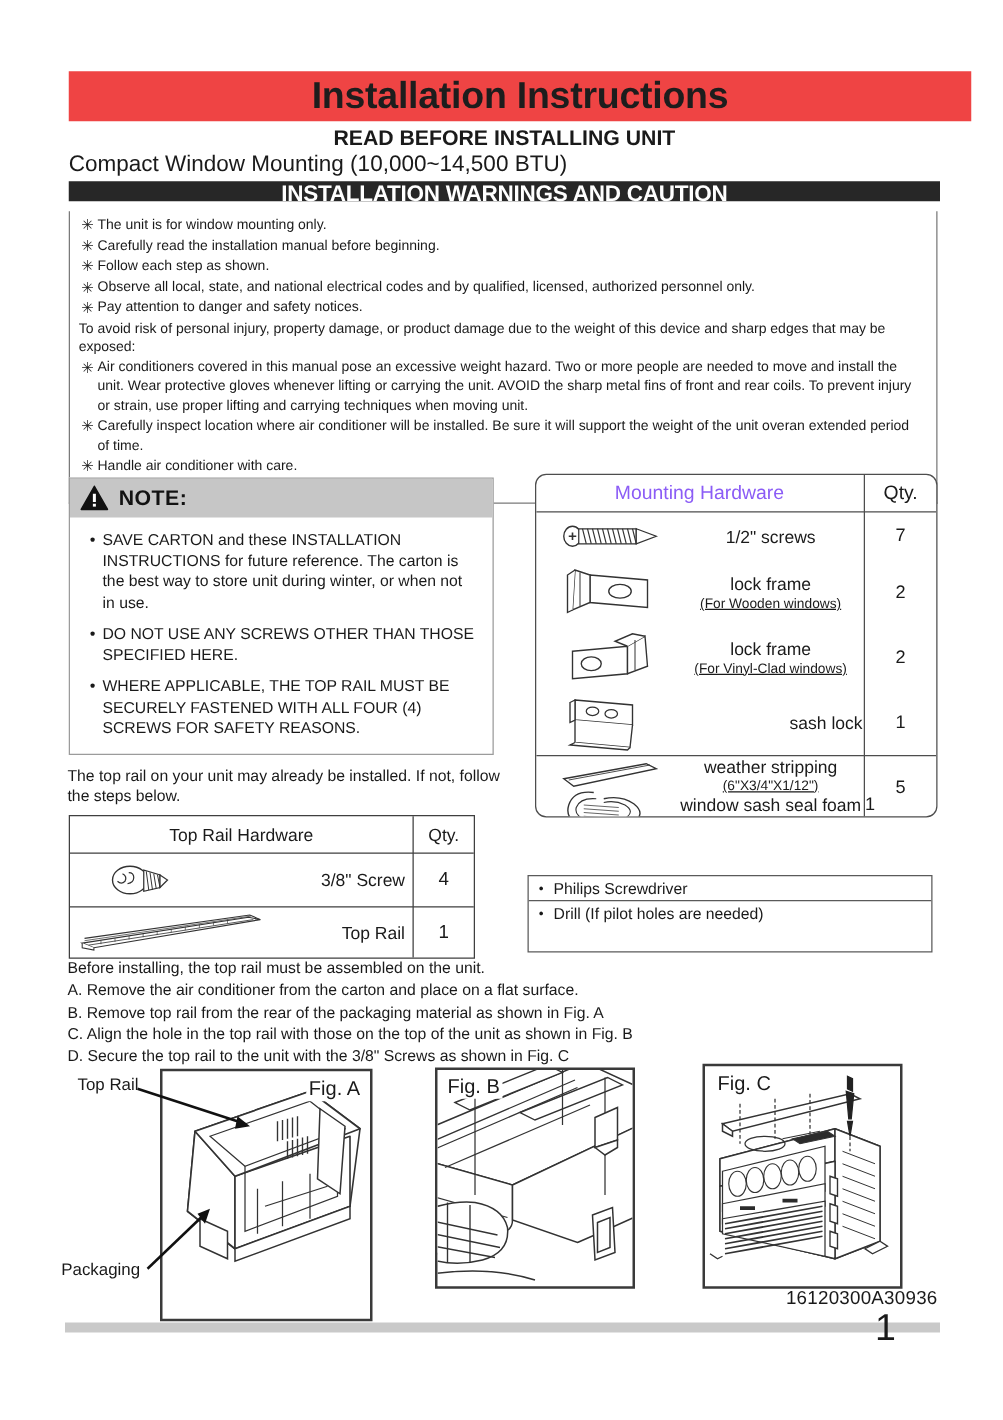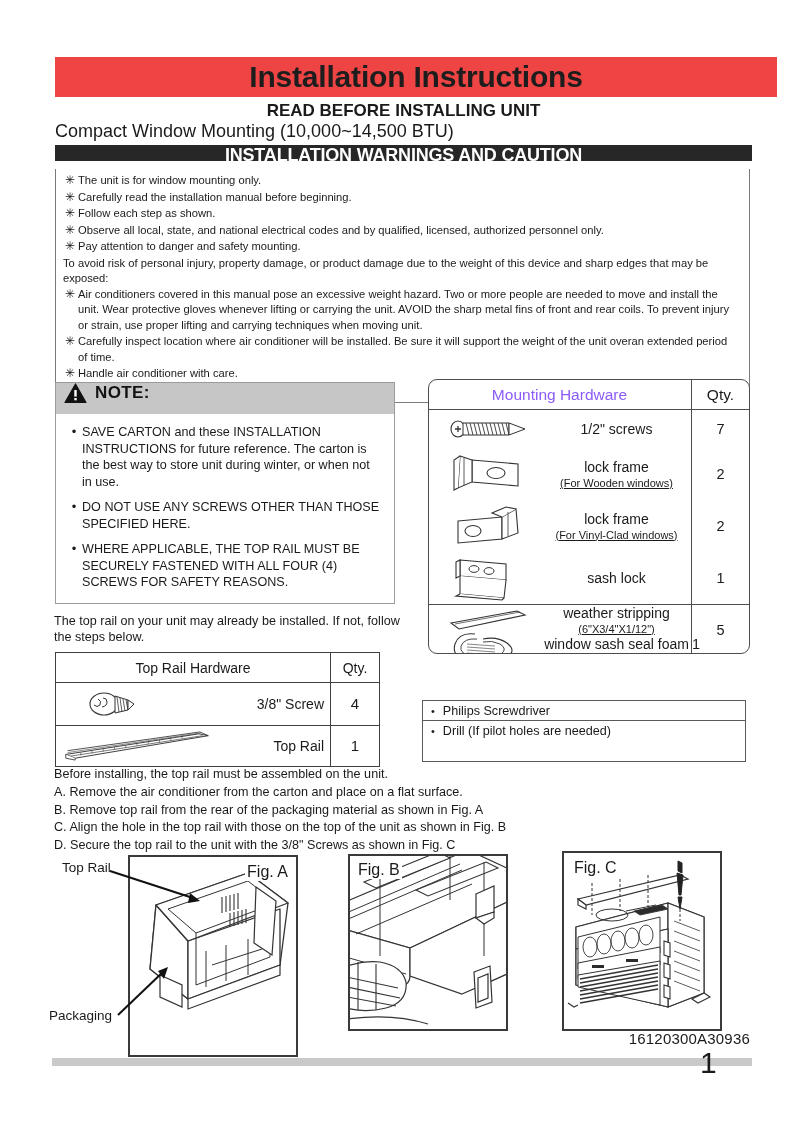--- a/index.html
+++ b/index.html
@@ -112,21 +112,21 @@
     left: 55px; top: 382px;
     width: 340px; height: 222px;
     border: 1px solid #9b9b9b;
     box-sizing: border-box;
     background: #fff;
   }
   .note-head {
     height: 31px;
     background: #c6c6c6;
     display: flex;
-    align-items: flex-start;
+    align-items: center;
     padding-left: 8px;
     box-sizing: border-box;
   }
   .note-head .tri { margin-right: 8px; display:block; }
   .note-head .note-label {
     font-size: 17px;
     font-weight: bold;
     letter-spacing: 0.4px;
     color: #121212;
   }
@@ -409,21 +409,21 @@
     <div class="warn-line">
       <span class="star">✳</span>
       <span class="wtext">Follow each step as shown.</span>
     </div>
     <div class="warn-line">
       <span class="star">✳</span>
       <span class="wtext">Observe all local, state, and national electrical codes and by qualified, licensed, authorized personnel only.</span>
     </div>
     <div class="warn-line">
       <span class="star">✳</span>
-      <span class="wtext">Pay attention to danger and safety mounting.</span>
+      <span class="wtext">Pay attention to danger and safety notices.</span>
     </div>
 
     <div class="warn-plain">To avoid risk of personal injury, property damage, or product damage due to the weight of this device and sharp edges that may be exposed:</div>
 
     <div class="warn-line multi">
       <span class="star">✳</span>
       <span class="wtext">Air conditioners covered in this manual pose an excessive weight hazard. Two or more people are needed to move and install the unit. Wear protective gloves whenever lifting or carrying the unit. AVOID the sharp metal fins of front and rear coils. To prevent injury or strain, use proper lifting and carrying techniques when moving unit.</span>
     </div>
     <div class="warn-line multi">
       <span class="star">✳</span>
@@ -528,21 +528,21 @@
       <div class="icon-cell" style="height:52px;">
         <svg width="84" height="48" viewBox="0 0 84 48">
           <path d="M14 6 L60 10 L60 26 L14 22 Z" fill="#fff" stroke="#333" stroke-width="1.1"></path>
           <ellipse cx="28" cy="15" rx="5" ry="3.4" fill="#fff" stroke="#333" stroke-width="1"></ellipse>
           <ellipse cx="43" cy="17" rx="5" ry="3.4" fill="#fff" stroke="#333" stroke-width="1"></ellipse>
           <path d="M14 22 L14 40 L58 44 L60 26" fill="#fff" stroke="#333" stroke-width="1.1"></path>
           <path d="M14 40 L10 42 L56 46 L58 44" fill="#fff" stroke="#333" stroke-width="1.1"></path>
           <path d="M10 8 L14 6 L14 22 L10 24 Z" fill="#fff" stroke="#333" stroke-width="1.1"></path>
         </svg>
       </div>
-      <div class="label-cell" style="height:52px;display:flex;flex-direction:column;justify-content:center;">
+      <div class="label-cell" style="height:52px;display:flex;flex-direction:column;justify-content:center;text-align:right;">
         <div class="label-main">sash lock</div>
       </div>
       <div class="qty-cell" style="height:52px;line-height:52px;">1</div>
     </div>
 
     <div class="mh-sep" style="top:224px;"></div>
 
     <div class="mh-row" style="top:226px;height:28px;">
       <div class="icon-cell" style="height:28px;">
         <svg width="86" height="22" viewBox="0 0 86 22">

